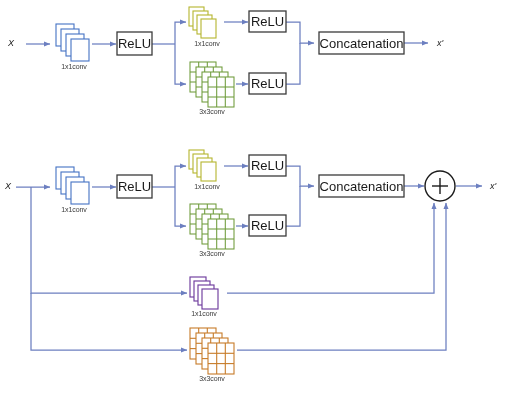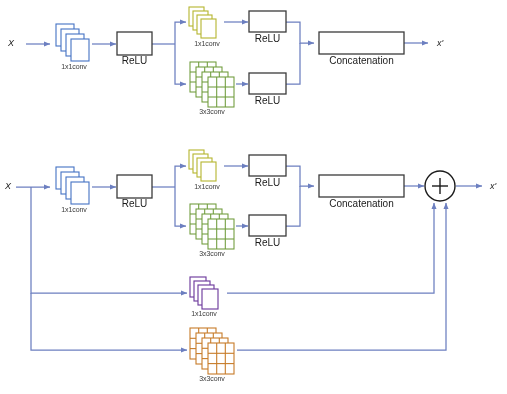--- a/index.html
+++ b/index.html
@@ -5,21 +5,21 @@
   html,body{margin:0;padding:0;background:#ffffff;}
   body{width:507px;height:394px;overflow:hidden;
        font-family:"Liberation Sans","DejaVu Sans",sans-serif;}
   #stage{position:relative;width:507px;height:394px;background:#fff;}
   svg#canvas{position:absolute;left:0;top:0;width:507px;height:394px;}
   .lbl{position:absolute;font-size:7px;color:#3a3a3a;text-align:center;
        white-space:nowrap;letter-spacing:-0.1px;}
   .varlbl{position:absolute;font-size:9px;color:#222;font-style:italic;
           white-space:nowrap;}
   .boxtxt{position:absolute;display:flex;align-items:center;justify-content:center;
-          font-size:10px;color:#1a1a1a;white-space:nowrap;margin-top:17px;}
+          font-size:13px;color:#1a1a1a;white-space:nowrap;}
 </style>
 </head>
 <body>
 
 <div id="stage">
 
   <svg id="canvas" viewBox="0 0 507 394">
     <defs>
       <marker id="ah" markerWidth="7" markerHeight="7" refX="6.2" refY="2.6" orient="auto" markerUnits="userSpaceOnUse">
         <path d="M0,0 L6.4,2.6 L0,5.2 z" fill="#6C7FC0"></path>

